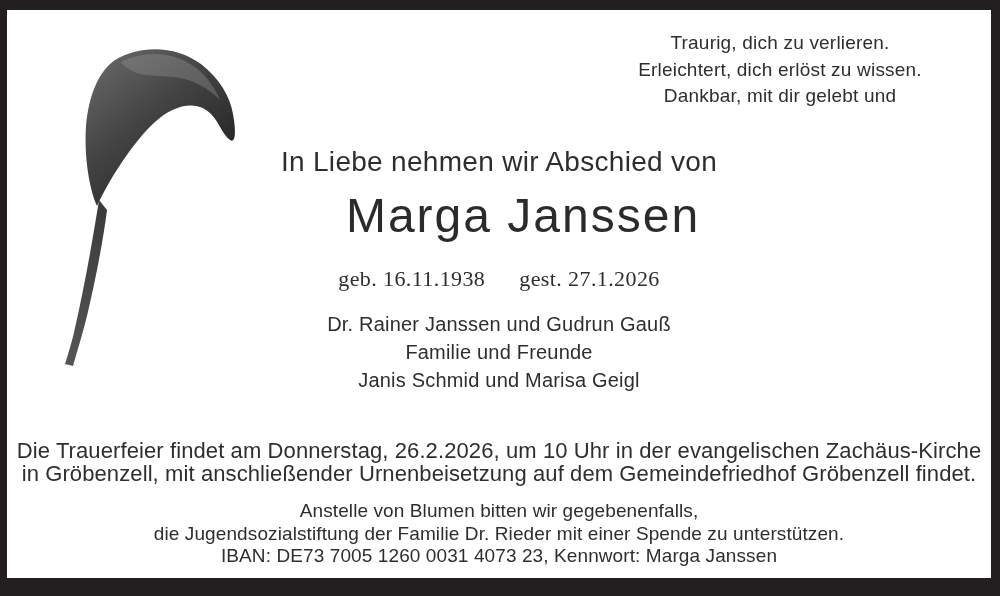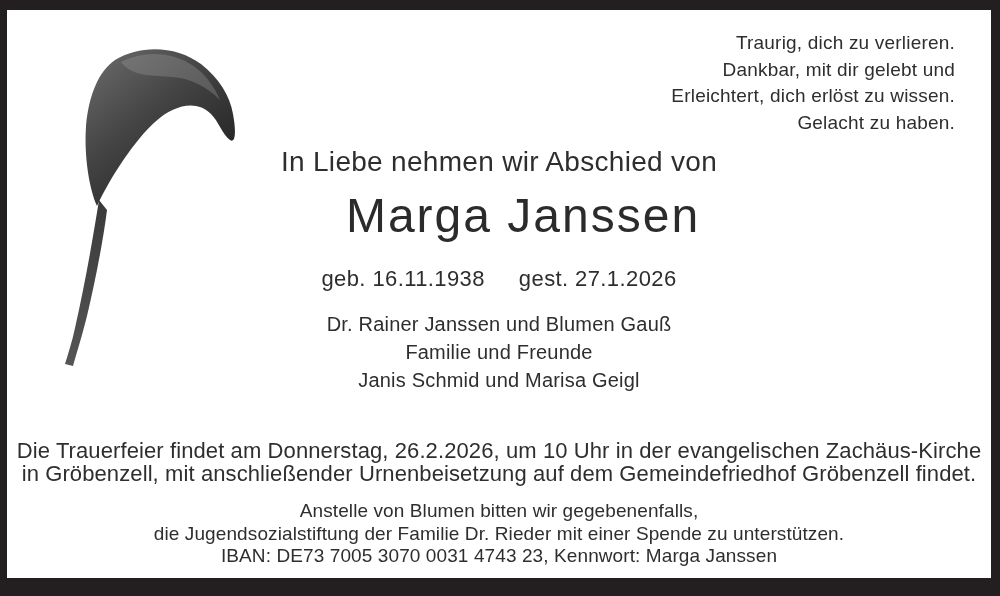--- a/index.html
+++ b/index.html
@@ -30,21 +30,21 @@
     inset: 0;
   }
   
   .poem {
     position: absolute;
     left: 598px;
     top: 20px;
     width: 350px;
     font-size: 19px;
     line-height: 26.5px;
-    text-align: right;
+    text-align: center;
     letter-spacing: 0.2px;
   }
   
   .flower {
     position: absolute;
     left: 42px;
     top: 28px;
     width: 200px;
     height: 330px;
   }
@@ -63,20 +63,21 @@
     top: 178px;
     font-size: 48px;
     letter-spacing: 2px;
     color: #2b2b2b;
     margin-left: 24px;
   }
   .dates {
     top: 256px;
     font-size: 22px;
     letter-spacing: 0.4px;
+    font-family: Liberation Serif, serif;
   }
   .dates .death {
     margin-left: 34px;
   }
   .mourners {
     top: 300px;
     font-size: 20px;
     line-height: 28px;
     letter-spacing: 0.2px;
   }
@@ -132,45 +133,44 @@
         <path fill="url(#stemGrad)" d="M50,162
                  C44,200 36,246 26,290
                  C23,304 19,316 16,326
                  L24,328
                  C28,314 33,298 38,278
                  C46,244 54,204 58,172 Z"></path>
       </svg>
 
       <div class="poem">
         <div>Traurig, dich zu verlieren.</div>
+        <div>Erleichtert, dich erlöst zu wissen.</div>
         <div>Dankbar, mit dir gelebt und</div>
-        <div>Erleichtert, dich erlöst zu wissen.</div>
-        <div>Gelacht zu haben.</div>
       </div>
 
       <div class="centered intro">In Liebe nehmen wir Abschied von</div>
 
       <div class="centered name">Marga Janssen</div>
 
       <div class="centered dates">
         <span class="birth">geb. 16.11.1938</span><span class="death">gest. 27.1.2026</span>
       </div>
 
       <div class="centered mourners">
-        <div>Dr. Rainer Janssen und Blumen Gauß</div>
+        <div>Dr. Rainer Janssen und Gudrun Gauß</div>
         <div>Familie und Freunde</div>
         <div>Janis Schmid und Marisa Geigl</div>
       </div>
 
       <div class="centered ceremony">
         <div>Die Trauerfeier findet am Donnerstag, 26.2.2026, um 10 Uhr in der evangelischen Zachäus-Kirche</div>
         <div>in Gröbenzell, mit anschließender Urnenbeisetzung auf dem Gemeindefriedhof Gröbenzell findet.</div>
       </div>
 
       <div class="centered donation">
         <div>Anstelle von Blumen bitten wir gegebenenfalls,</div>
         <div>die Jugendsozialstiftung der Familie Dr. Rieder mit einer Spende zu unterstützen.</div>
-        <div>IBAN: DE73 7005 3070 0031 4743 23, Kennwort: Marga Janssen</div>
+        <div>IBAN: DE73 7005 1260 0031 4073 23, Kennwort: Marga Janssen</div>
       </div>
 
     </div>
   </div>
 </div>
 
 </body></html>

